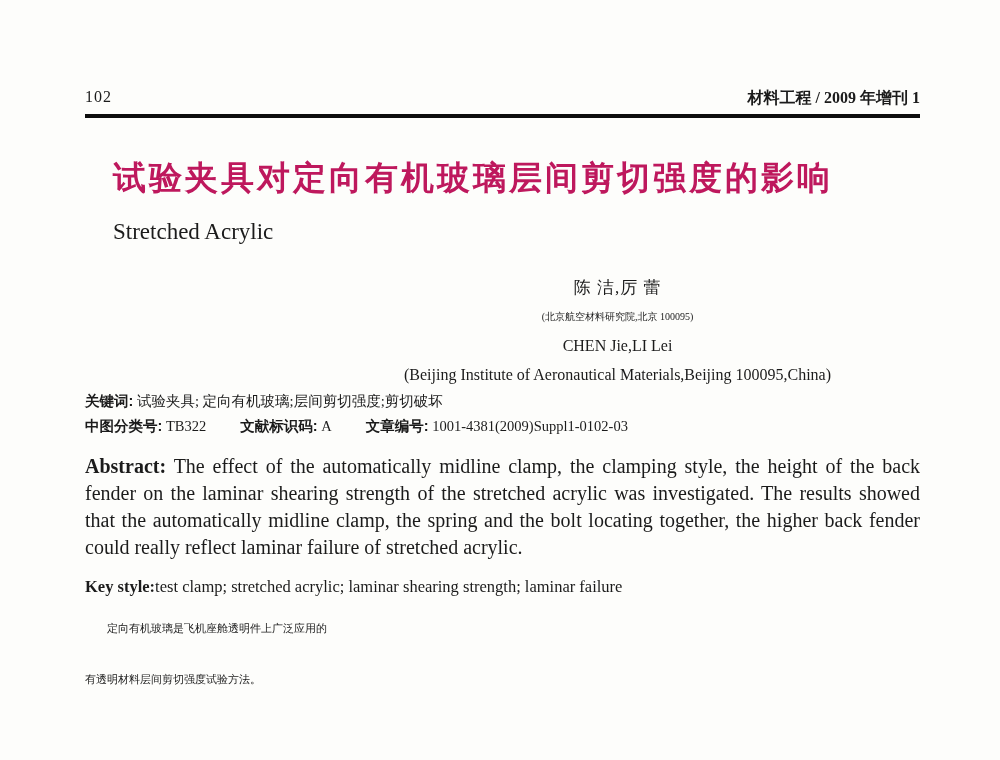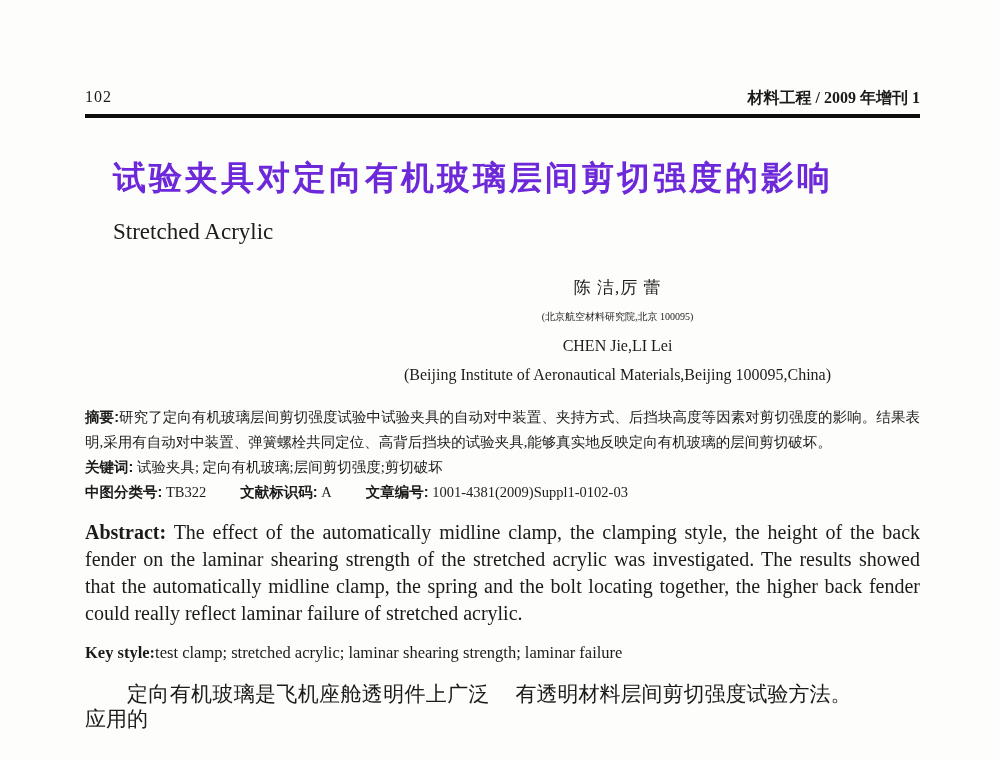--- a/index.html
+++ b/index.html
@@ -25,21 +25,21 @@
   .journal-info { font-size: 16px; font-weight: bold; }
   .header-rule { height: 4px; background: #0d0d0d; margin-top: 5px; }
 
   
   .title-zh {
     margin: 38px 0 0 28px;
     font-family: "Liberation Sans", "DejaVu Sans", sans-serif;
     font-weight: 700;
     font-size: 33px;
     letter-spacing: 3px;
-    color: #6d28d9;
+    color: #be185d;
   }
   .title-en {
     margin: 14px 0 0 28px;
     font-weight: 400;
     font-size: 23px;
     line-height: 34px;
   }
   .title-en .line { display: block; }
 
   
@@ -77,22 +77,23 @@
     text-align: justify;
   }
   .en-label { font-weight: 700; }
   .keywords-en { margin-top: 12px; font-size: 16.5px; line-height: 27px; }
 
   
   .body-columns {
     margin-top: 16px;
     display: flex;
     gap: 26px;
-    font-size: 21px;
+    font-size: 11px;
     line-height: 25px;
+    flex-direction: column;
   }
   .body-col { flex: 1 1 0; text-align: justify; }
   .body-col.first p { text-indent: 2em; }
 </style>
 </head>
 <body>
 
 <div class="page">
   <div class="content">
 
@@ -108,21 +109,20 @@
       <span class="line">Stretched Acrylic</span>
     </h2>
 
     <div class="authors-block">
       <div class="authors-zh">陈 洁,厉 蕾</div>
       <div class="affil-zh">(北京航空材料研究院,北京 100095)</div>
       <div class="authors-en">CHEN Jie,LI Lei</div>
       <div class="affil-en">(Beijing Institute of Aeronautical Materials,Beijing 100095,China)</div>
     </div>
 
-    <p class="abstract-zh"><span class="zh-label">摘要:</span><span>研究了定向有机玻璃层间剪切强度试验中试验夹具的自动对中装置、夹持方式、后挡块高度等因素对剪切强度的影响。结果表明,采用有自动对中装置、弹簧螺栓共同定位、高背后挡块的试验夹具,能够真实地反映定向有机玻璃的层间剪切破坏。</span></p>
 
     <p class="keywords-zh"><span class="zh-label">关键词:</span> <span>试验夹具; 定向有机玻璃;层间剪切强度;剪切破坏</span></p>
 
     <p class="clc-line"><span class="group"><span class="zh-label">中图分类号:</span> <span>TB322</span></span><span class="group"><span class="zh-label">文献标识码:</span> <span>A</span></span><span class="group"><span class="zh-label">文章编号:</span> <span>1001-4381(2009)Suppl1-0102-03</span></span></p>
 
     <p class="abstract-en"><span class="en-label">Abstract:</span> <span>The effect of the automatically midline clamp, the clamping style, the height of the back fender on the laminar shearing strength of the stretched acrylic was investigated. The results showed that the automatically midline clamp, the spring and the bolt locating together, the higher back fender could really reflect laminar failure of stretched acrylic.</span></p>
 
     <p class="keywords-en"><span class="en-label">Key style:</span><span>test clamp; stretched acrylic; laminar shearing strength; laminar failure</span></p>
 
     <div class="body-columns">

